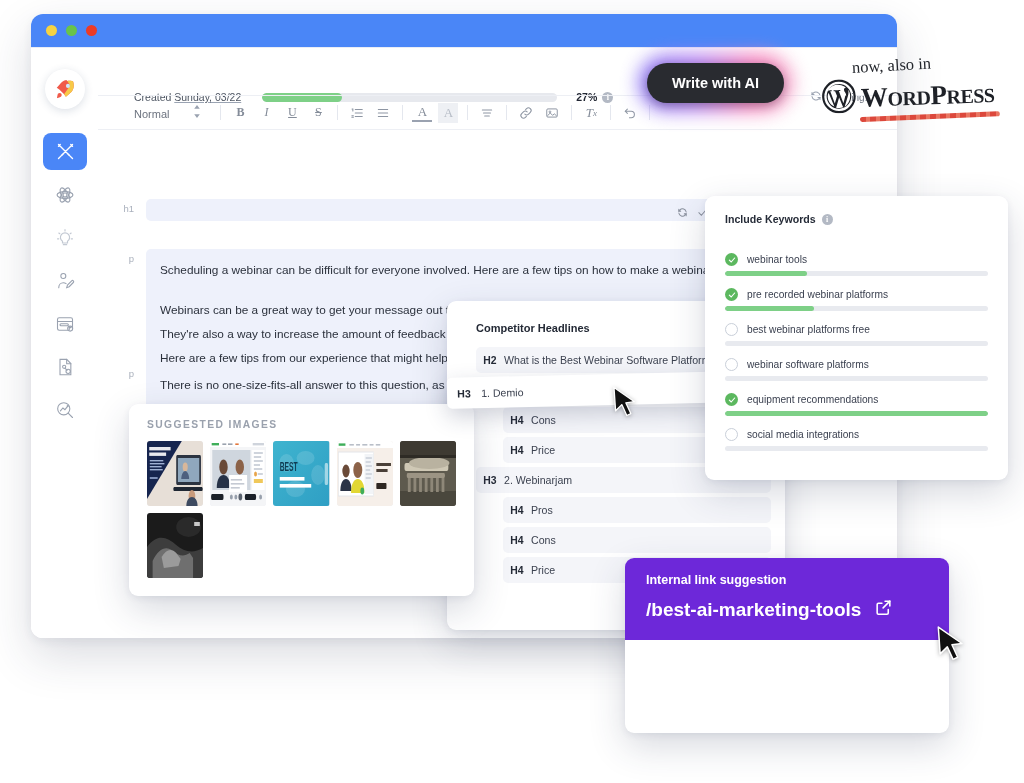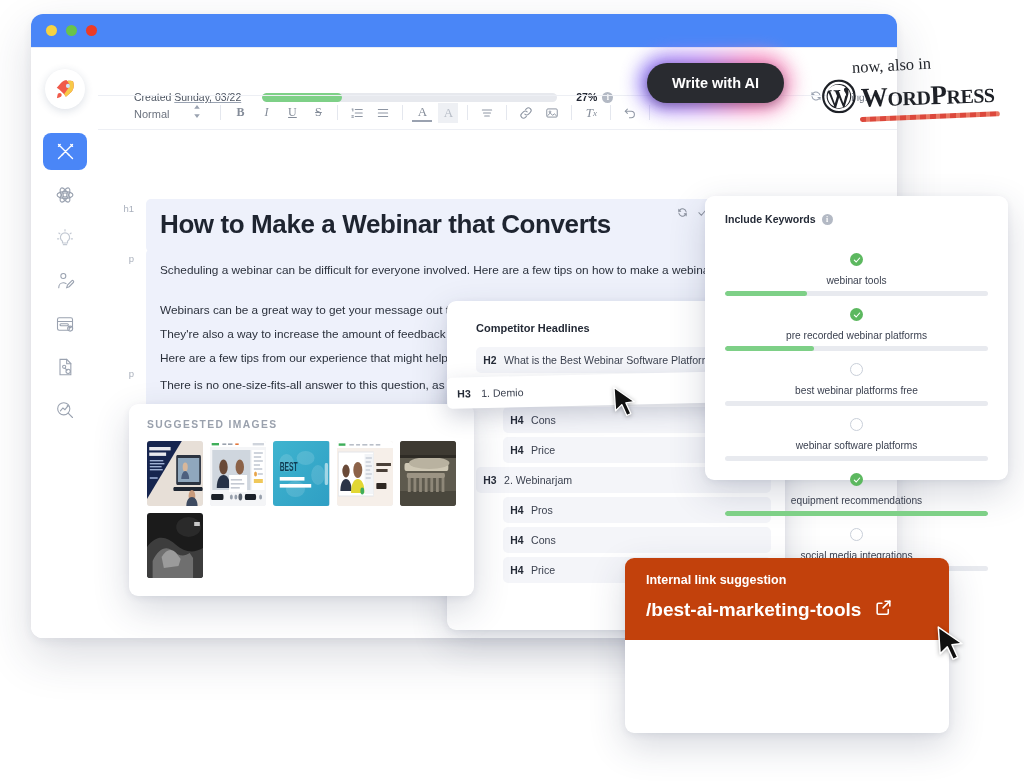--- a/index.html
+++ b/index.html
@@ -101,21 +101,21 @@
   .h1-tools{position:absolute;right:11px;top:8px;display:flex;gap:9px;color:#8a919e;font-size:11px;}
 
   
   .panel{position:absolute;background:#fff;border-radius:9px;
     box-shadow:0 13px 36px rgba(40,52,86,.19), 0 2px 7px rgba(40,52,86,.08);}
 
   
   .kw-panel{left:705px;top:196px;width:303px;height:284px;padding:17px 20px 0;box-sizing:border-box;z-index:30;}
   .kw-title{font-size:10.6px;font-weight:bold;color:#262c38;margin-bottom:28px;display:flex;align-items:center;gap:6px;}
   .kw-row{margin-bottom:12px;}
-  .kw-head{display:flex;align-items:center;gap:9px;margin-bottom:5px;flex-direction:column;}
+  .kw-head{display:flex;align-items:center;gap:9px;margin-bottom:5px;}
   .kw-check{width:13px;height:13px;border-radius:50%;flex:0 0 13px;display:flex;align-items:center;justify-content:center;}
   .kw-check.on{background:#5cb85f;}
   .kw-check.off{background:#fff;border:1.4px solid #c9cfd9;box-sizing:border-box;}
   .kw-check.on svg{display:block;}
   .kw-label{font-size:10.2px;color:#3b4150;}
   .kw-bar{height:5px;border-radius:3px;background:#e8eaef;overflow:hidden;}
   .kw-bar i{display:block;height:100%;background:#7ed087;border-radius:3px;}
 
   
   .comp-panel{left:447px;top:301px;width:338px;height:329px;z-index:20;padding:21px 14px 0 16px;box-sizing:border-box;}
@@ -137,21 +137,21 @@
   .cursor{position:absolute;z-index:60;filter:drop-shadow(0 1px 2px rgba(0,0,0,.3));}
 
   
   .img-panel{left:129px;top:404px;width:345px;height:192px;padding:15px 18px;box-sizing:border-box;z-index:22;}
   .img-panel-title{font-size:10.3px;font-weight:bold;color:#9aa1ad;letter-spacing:1.4px;margin-bottom:11px;}
   .img-grid{display:grid;grid-template-columns:repeat(5,1fr);grid-template-rows:repeat(2,65px);gap:7px;}
   .thumb{border-radius:3px;overflow:hidden;position:relative;background:#e9ecf1;}
 
   
   .link-panel{left:625px;top:558px;width:324px;height:175px;overflow:hidden;z-index:45;border-radius:9px;}
-  .link-head{background:#c2410c;padding:15px 21px 18px;}
+  .link-head{background:#6d28d9;padding:15px 21px 18px;}
   .link-kicker{font-size:12.5px;font-weight:bold;color:#fff;margin-bottom:11px;}
   .link-url{font-size:19px;font-weight:bold;color:#fff;display:flex;align-items:center;gap:13px;}
   .link-body{padding:22px 21px;display:flex;align-items:center;gap:12px;}
   .dismiss{font-size:16.5px;color:#3d424d;}
 
   
   .wp{position:absolute;left:822px;top:58px;width:200px;z-index:50;text-align:left;}
   .wp-kicker{font-size:16.5px;color:#23262c;font-family:"Liberation Serif",serif;
     margin-left:30px;margin-bottom:2px;transform:rotate(-3.2deg);transform-origin:left center;}
   .wp-mark{display:flex;align-items:center;gap:5px;transform:rotate(-2deg);transform-origin:left center;}
@@ -357,21 +357,20 @@
         <div class="write-ai">
           <div class="glow"></div>
           <div class="pill">Write with AI</div>
         </div>
 
         <div class="doc">
 
           <div class="blk" style="left:10px;top:70px;width:630px;">
             <div class="blk-tag">h1</div>
             <div class="blk-box h1-box" style="width:592px;position:relative;">
-              <span>How to Make a Webinar that Converts</span>
               <div class="h1-tools">
                 <span>
                   <svg width="11" height="11" viewBox="0 0 24 24" fill="none" stroke="#8a919e" stroke-width="2.2" stroke-linecap="round">
                     <path d="M20 11a8 8 0 0 0-13.6-4.6L4 9"></path>
                       <path d="M4 5v4h4"></path>
                     <path d="M4 13a8 8 0 0 0 13.6 4.6L20 15"></path>
                       <path d="M20 19v-4h-4"></path>
                     </svg>
                 </span>
                 <span>

